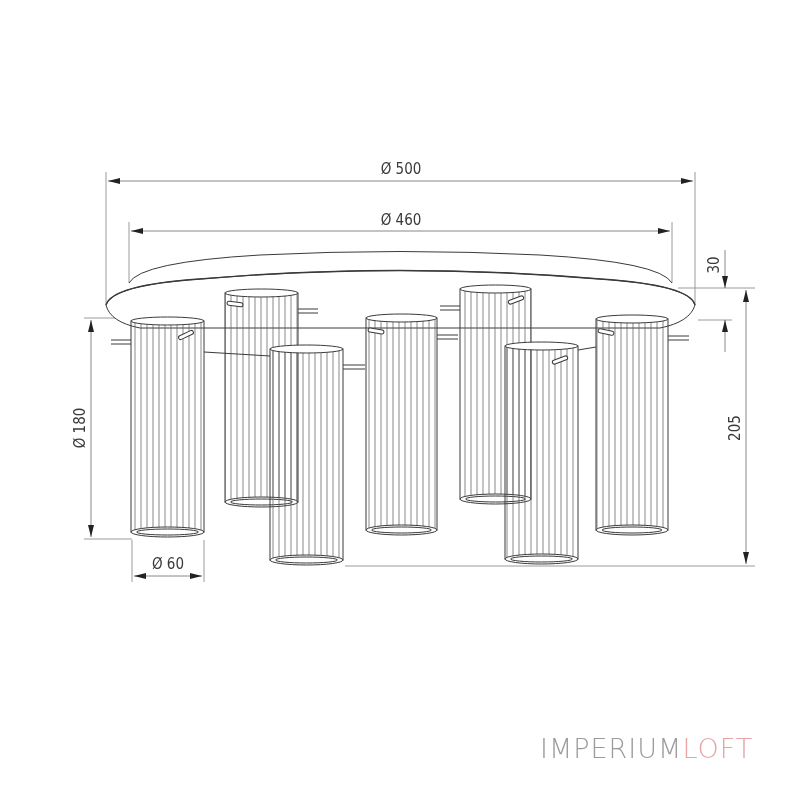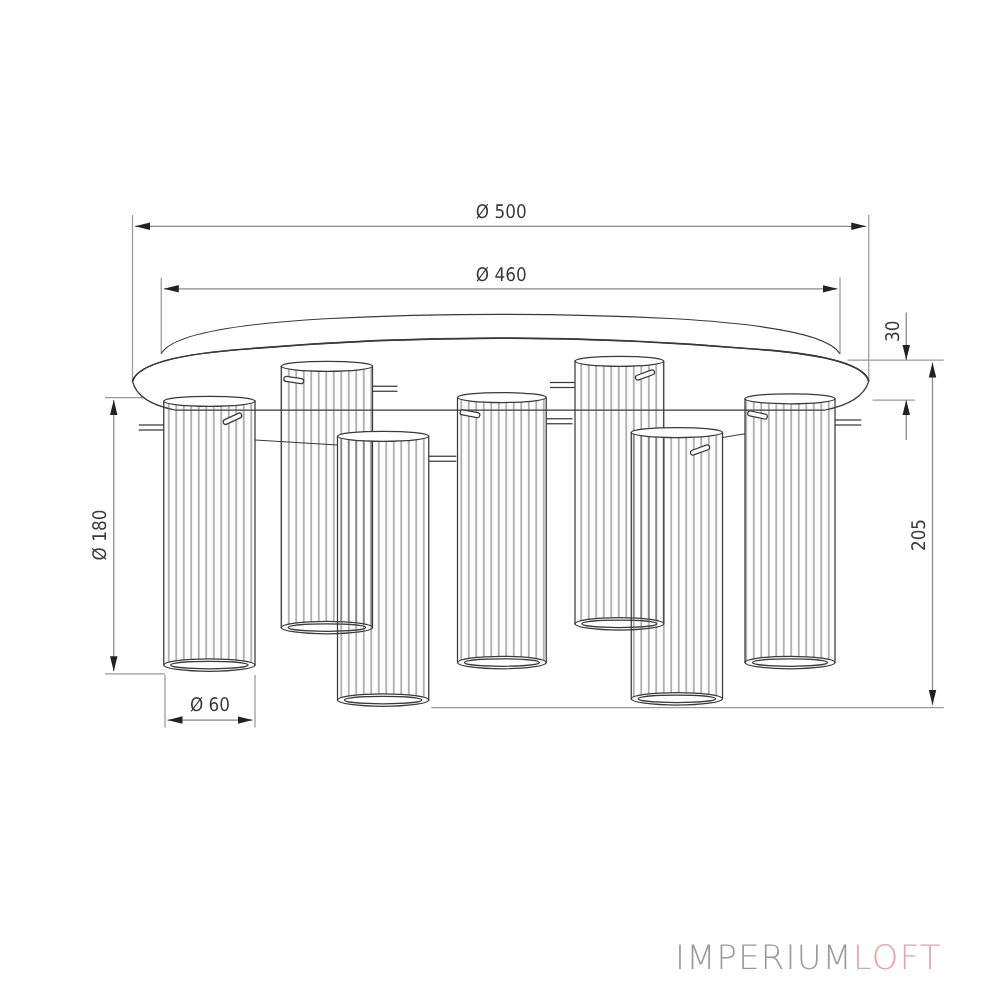--- a/index.html
+++ b/index.html
@@ -1,19 +1,19 @@
 <!DOCTYPE html>
 <html><head>
 <meta charset="utf-8">
 <style>
   html, body { margin:0; padding:0; background:#ffffff; }
   body { width:800px; height:800px; position:relative; overflow:hidden; font-family:"DejaVu Sans", sans-serif; }
   #drawing { position:absolute; left:0; top:0; width:800px; height:800px; }
   .dimtext { font-family:"DejaVu Sans Condensed","DejaVu Sans", sans-serif; font-size:15px; fill:#3a3a3a; font-stretch:condensed; }
-  .logo { position:absolute; left:540px; top:733px; font-family:"DejaVu Sans", sans-serif; font-size:27px; letter-spacing:1px; font-weight:300;margin-top:18px; }
+  .logo { position:absolute; left:540px; top:733px; font-family:"DejaVu Sans", sans-serif; font-size:27px; letter-spacing:1px; font-weight:300; }
   .logo .a { color:#9b9b9b; }
   .logo .b { color:#e6a4a4; }
 </style>
 </head>
 <body>
 
 <svg id="drawing" viewBox="0 0 800 800" xmlns="http://www.w3.org/2000/svg">
   <defs>
     <marker id="arr" markerWidth="12" markerHeight="8" refX="12" refY="4" orient="auto-start-reverse" markerUnits="userSpaceOnUse">
       <path d="M0,1 L12,4 L0,7 Z" fill="#222"></path>

